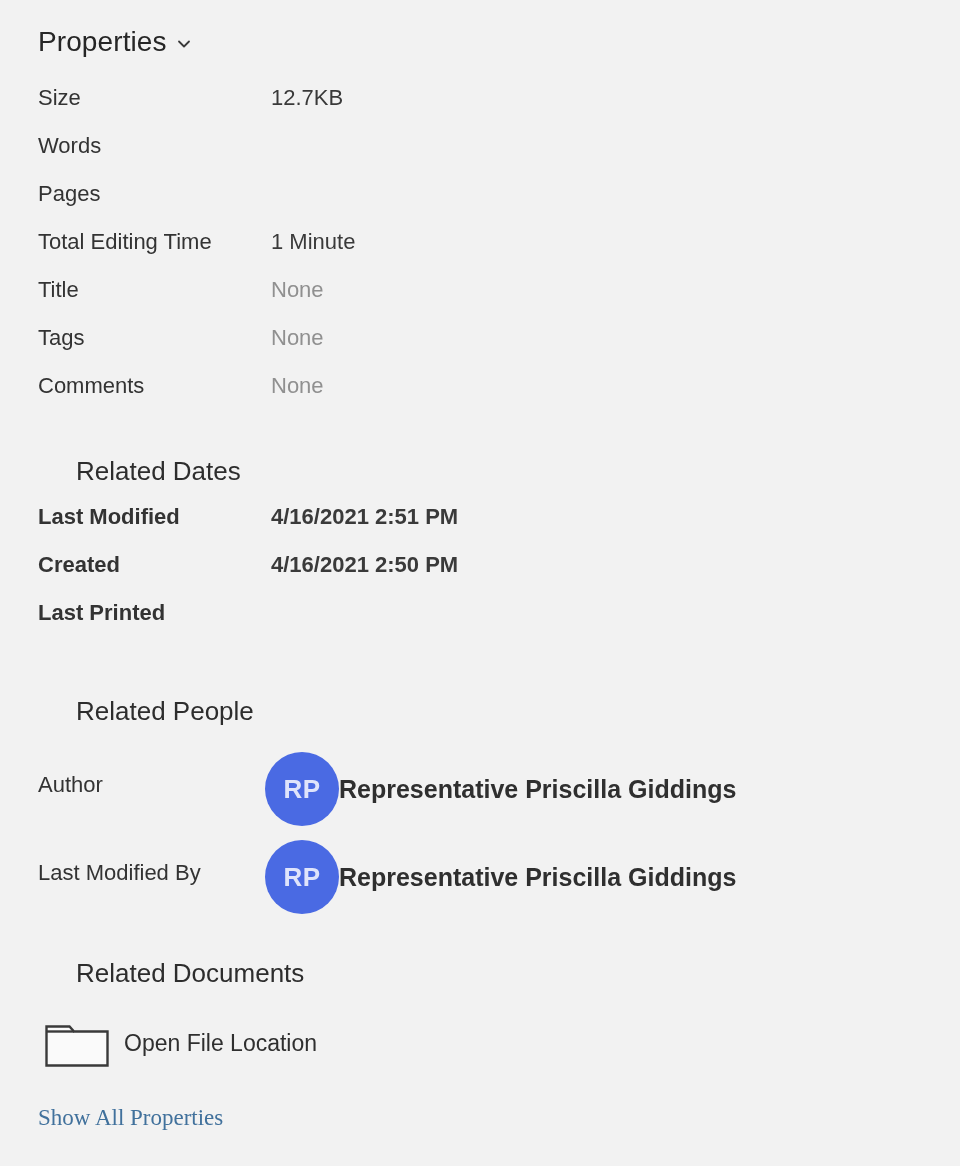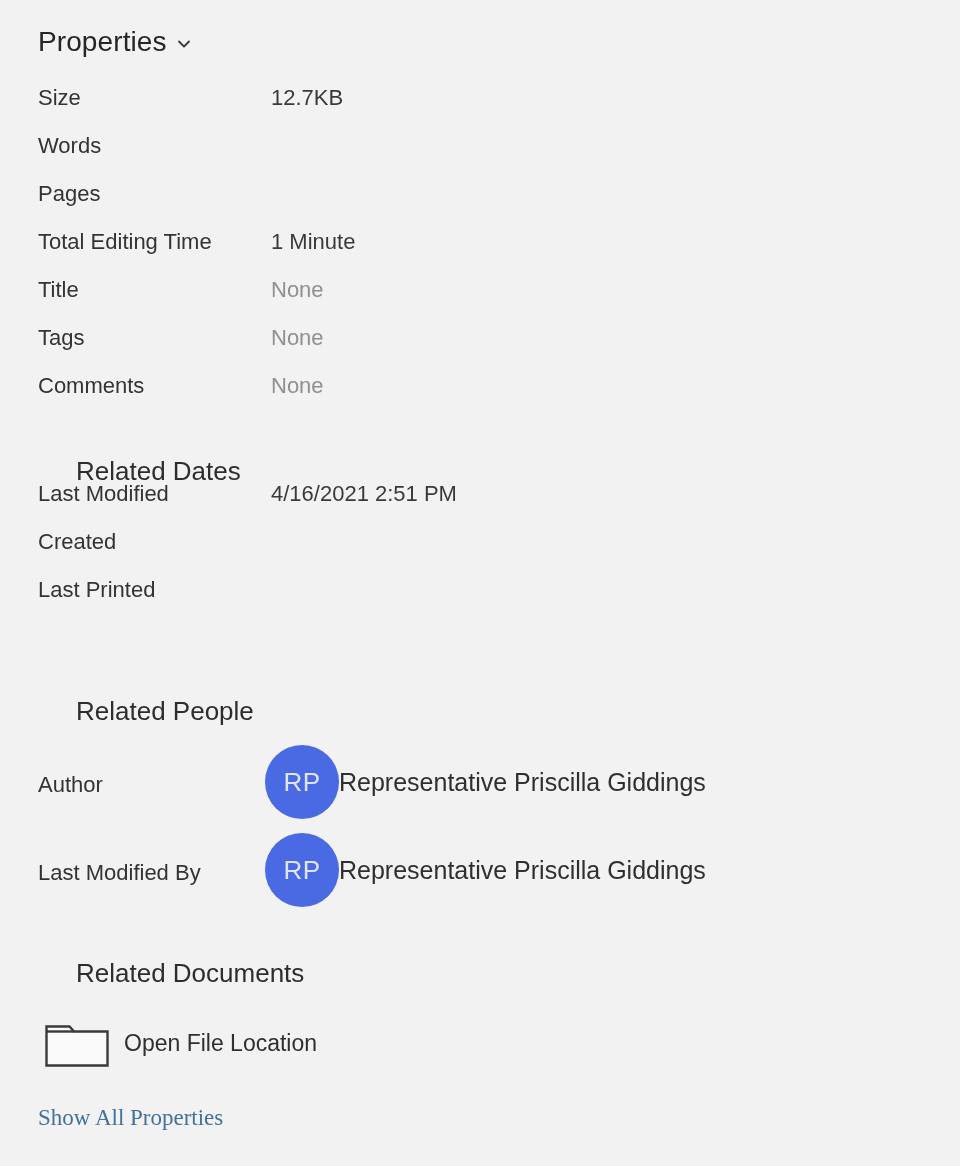--- a/index.html
+++ b/index.html
@@ -101,23 +101,24 @@
     left: 38px;
     top: 50%;
     transform: translateY(-50%);
     font-size: 22px;
     color: #333333;
     white-space: nowrap;
   }
   .person-chip {
     position: absolute;
     left: 265px;
-    top: 0;
-    display: flex;
-    align-items: center;
+    top: 7px;
+    display: flex;
+    align-items: center;
+    font-weight: bold;
   }
   .avatar {
     width: 74px;
     height: 74px;
     border-radius: 50%;
     background: #4a6ae3;
     color: #dfe4fb;
     font-size: 26px;
     display: flex;
     align-items: center;
@@ -203,27 +204,28 @@
       <span class="prop-label">Tags</span>
       <span class="prop-value none">None</span>
     </div>
     <div class="prop-row">
       <span class="prop-label">Comments</span>
       <span class="prop-value none">None</span>
     </div>
   </div>
 
   <div class="section-heading" style="top:458px;">Related Dates</div>
-  <div class="rows" style="top:470px;">
+  <div class="rows" style="top:493px;font-weight:bold;">
     <div class="prop-row">
       <span class="prop-label">Last Modified</span>
       <span class="prop-value">4/16/2021 2:51 PM</span>
     </div>
     <div class="prop-row">
       <span class="prop-label">Created</span>
+      <span class="prop-value">4/16/2021 2:50 PM</span>
     </div>
     <div class="prop-row">
       <span class="prop-label">Last Printed</span>
       <span class="prop-value"></span>
     </div>
   </div>
 
   <div class="section-heading" style="top:698px;">Related People</div>
 
   <div class="person-row" style="top:745px;">

